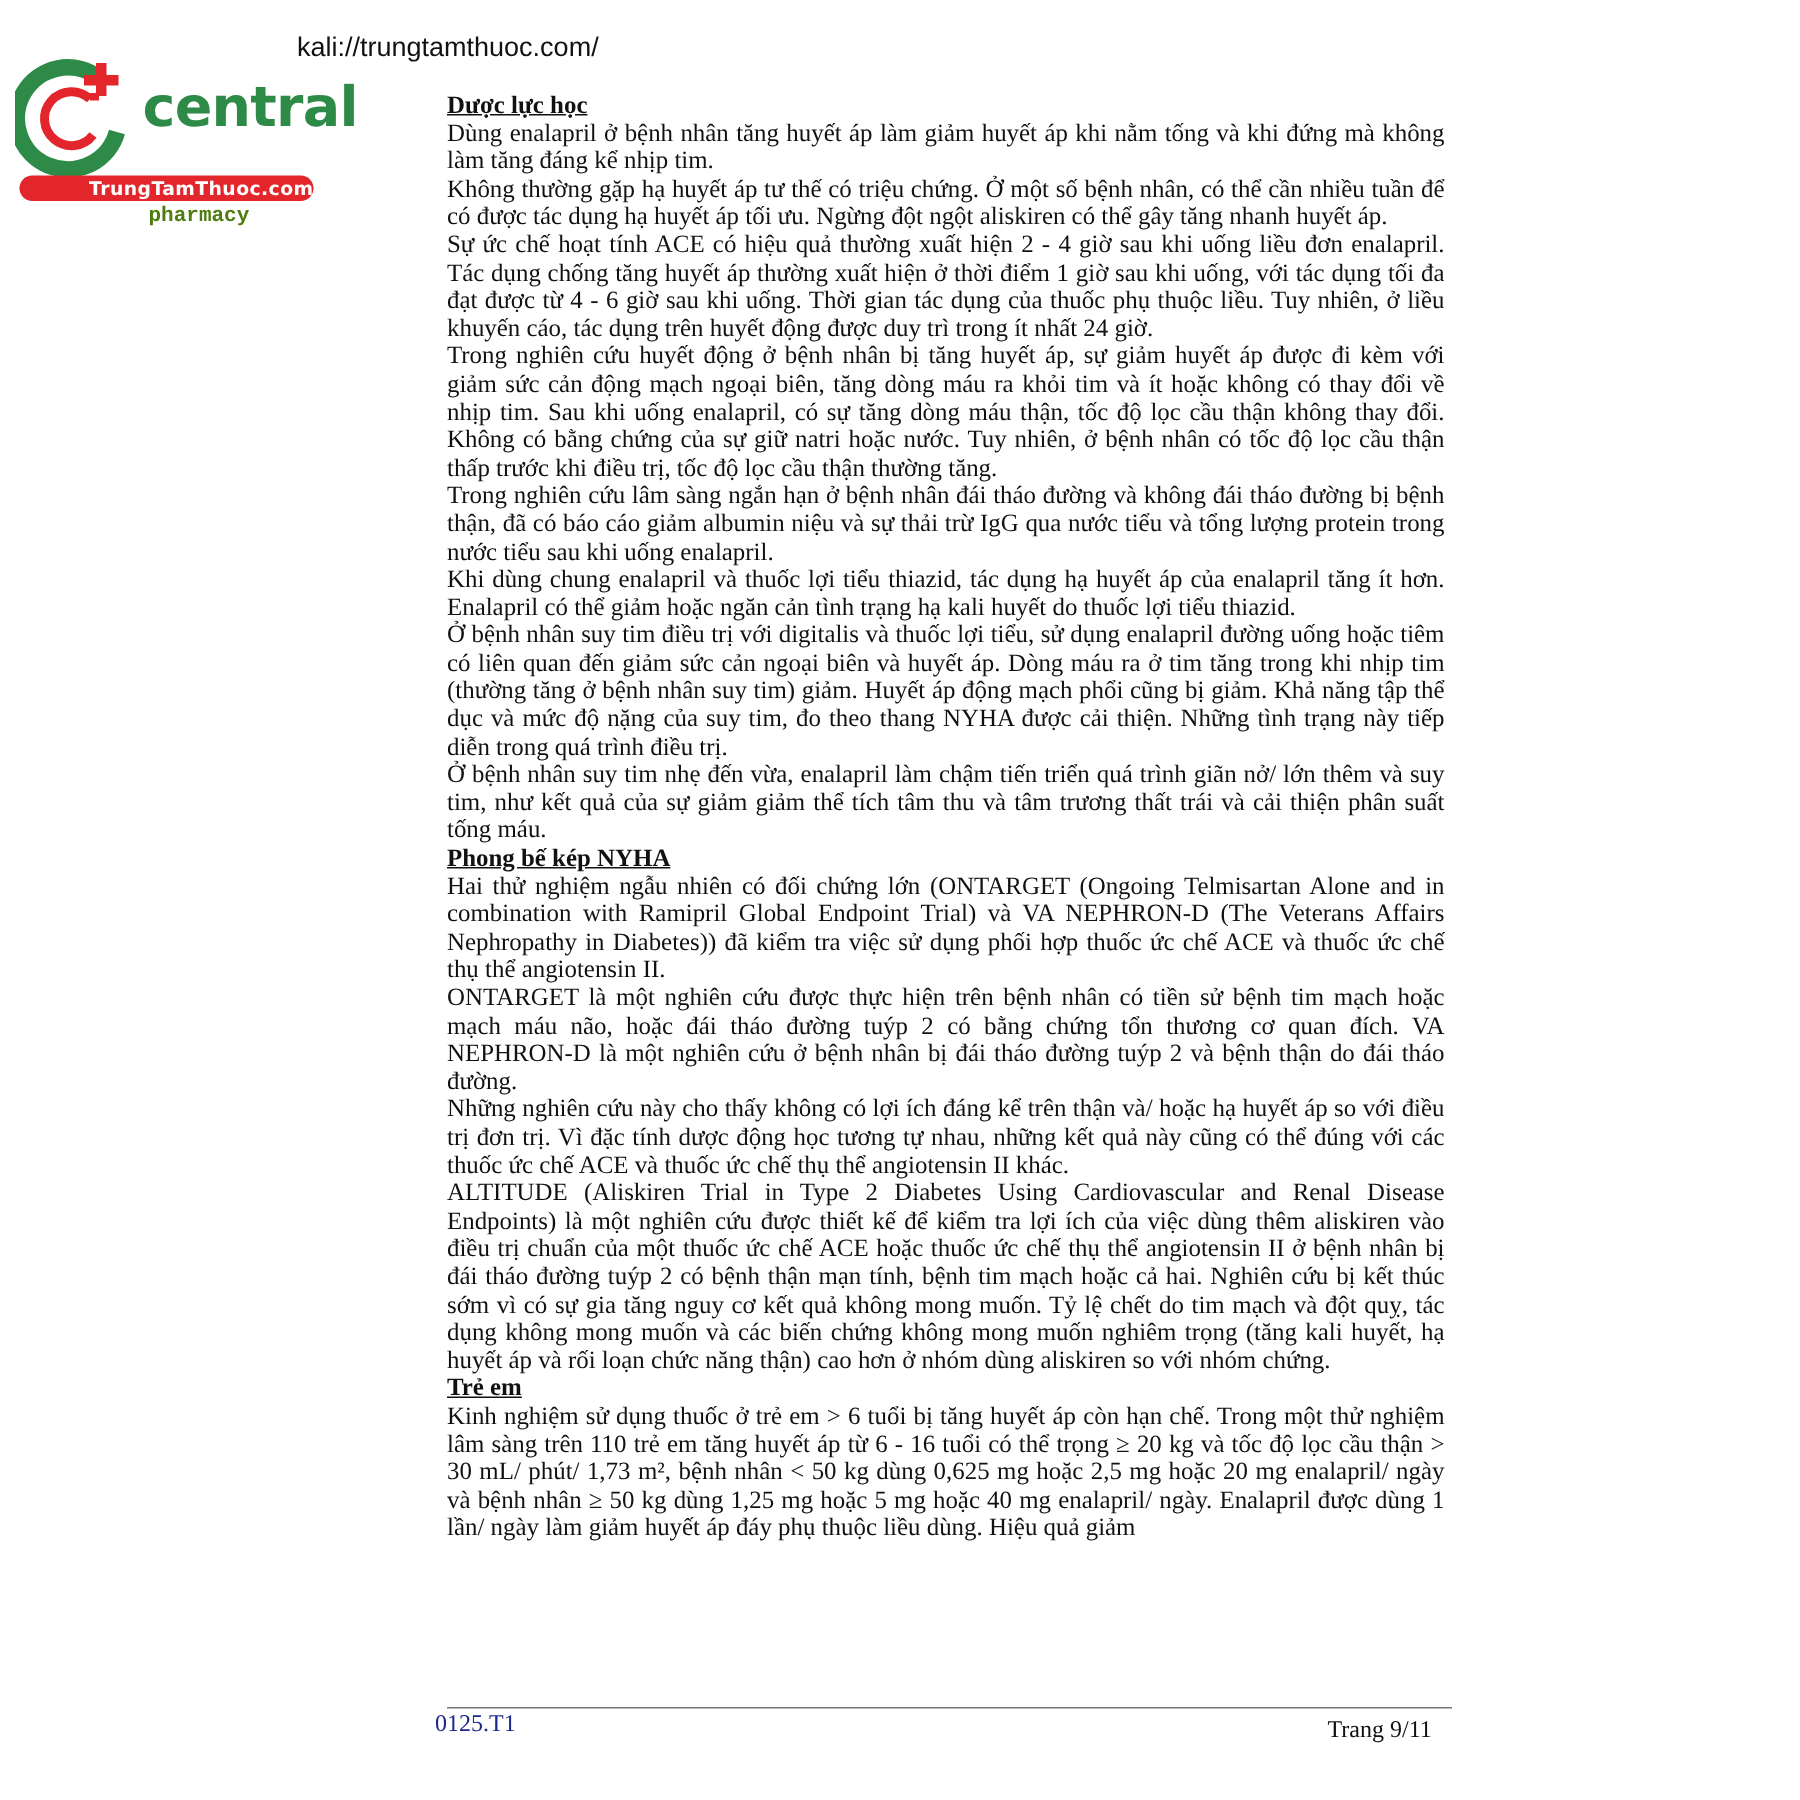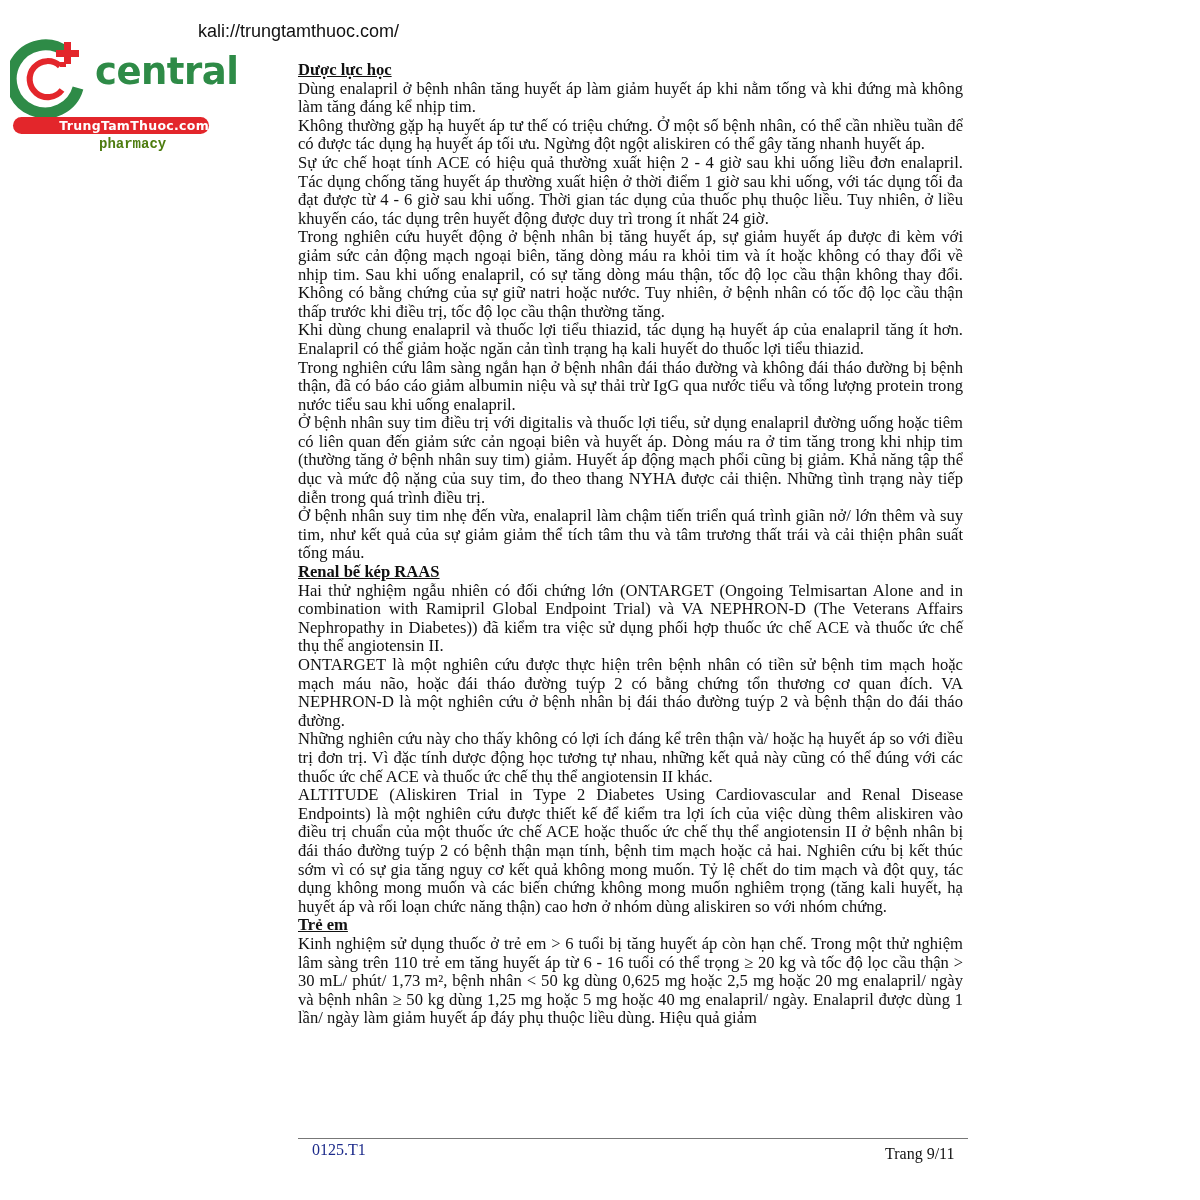--- a/index.html
+++ b/index.html
@@ -30,21 +30,21 @@
     font-family:"Liberation Serif", serif; font-size:16.6px; line-height:18.6px;
     color:#111; text-align:justify;
   }
   .doc p { margin:0; }
   .doc h3 { margin:0; font-size:16.6px; font-weight:bold; line-height:18.6px;text-decoration:underline; }
   .footer-rule {
     position:absolute; left:298px; top:1138px; width:670px; height:0;
     border-top:1.5px solid #777;
   }
   .footer-left {
-    position:absolute; left:312px; top:1141px;
+    position:absolute; left:290px; top:1141px;
     font-family:"Liberation Serif", serif; font-size:16px; color:#1c2a8a;
   }
   .footer-right {
     position:absolute; left:875px; top:1145px;
     font-family:"Liberation Serif", serif; font-size:16px; color:#111;margin-left:10px;
   }
 </style>
 </head>
 <body>
 
@@ -63,27 +63,27 @@
   <div class="logo-pill">TrungTamThuoc.com</div>
 </div>
 
 <div class="doc">
   <section>
     <h3>Dược lực học</h3>
     <p>Dùng enalapril ở bệnh nhân tăng huyết áp làm giảm huyết áp khi nằm tống và khi đứng mà không làm tăng đáng kể nhịp tim.</p>
     <p>Không thường gặp hạ huyết áp tư thế có triệu chứng. Ở một số bệnh nhân, có thể cần nhiều tuần để có được tác dụng hạ huyết áp tối ưu. Ngừng đột ngột aliskiren có thể gây tăng nhanh huyết áp.</p>
     <p>Sự ức chế hoạt tính ACE có hiệu quả thường xuất hiện 2 - 4 giờ sau khi uống liều đơn enalapril. Tác dụng chống tăng huyết áp thường xuất hiện ở thời điểm 1 giờ sau khi uống, với tác dụng tối đa đạt được từ 4 - 6 giờ sau khi uống. Thời gian tác dụng của thuốc phụ thuộc liều. Tuy nhiên, ở liều khuyến cáo, tác dụng trên huyết động được duy trì trong ít nhất 24 giờ.</p>
     <p>Trong nghiên cứu huyết động ở bệnh nhân bị tăng huyết áp, sự giảm huyết áp được đi kèm với giảm sức cản động mạch ngoại biên, tăng dòng máu ra khỏi tim và ít hoặc không có thay đổi về nhịp tim. Sau khi uống enalapril, có sự tăng dòng máu thận, tốc độ lọc cầu thận không thay đổi. Không có bằng chứng của sự giữ natri hoặc nước. Tuy nhiên, ở bệnh nhân có tốc độ lọc cầu thận thấp trước khi điều trị, tốc độ lọc cầu thận thường tăng.</p>
+    <p>Trong nghiên cứu lâm sàng ngắn hạn ở bệnh nhân đái tháo đường và không đái tháo đường bị bệnh thận, đã có báo cáo giảm albumin niệu và sự thải trừ IgG qua nước tiểu và tổng lượng protein trong nước tiểu sau khi uống enalapril.</p>
     <p>Khi dùng chung enalapril và thuốc lợi tiểu thiazid, tác dụng hạ huyết áp của enalapril tăng ít hơn. Enalapril có thể giảm hoặc ngăn cản tình trạng hạ kali huyết do thuốc lợi tiểu thiazid.</p>
-    <p>Trong nghiên cứu lâm sàng ngắn hạn ở bệnh nhân đái tháo đường và không đái tháo đường bị bệnh thận, đã có báo cáo giảm albumin niệu và sự thải trừ IgG qua nước tiểu và tổng lượng protein trong nước tiểu sau khi uống enalapril.</p>
     <p>Ở bệnh nhân suy tim điều trị với digitalis và thuốc lợi tiểu, sử dụng enalapril đường uống hoặc tiêm có liên quan đến giảm sức cản ngoại biên và huyết áp. Dòng máu ra ở tim tăng trong khi nhịp tim (thường tăng ở bệnh nhân suy tim) giảm. Huyết áp động mạch phổi cũng bị giảm. Khả năng tập thể dục và mức độ nặng của suy tim, đo theo thang NYHA được cải thiện. Những tình trạng này tiếp diễn trong quá trình điều trị.</p>
     <p>Ở bệnh nhân suy tim nhẹ đến vừa, enalapril làm chậm tiến triển quá trình giãn nở/ lớn thêm và suy tim, như kết quả của sự giảm giảm thể tích tâm thu và tâm trương thất trái và cải thiện phân suất tống máu.</p>
   </section>
   <section>
-    <h3>Renal bế kép RAAS</h3>
+    <h3>Phong bế kép NYHA</h3>
     <p>Hai thử nghiệm ngẫu nhiên có đối chứng lớn (ONTARGET (Ongoing Telmisartan Alone and in combination with Ramipril Global Endpoint Trial) và VA NEPHRON-D (The Veterans Affairs Nephropathy in Diabetes)) đã kiểm tra việc sử dụng phối hợp thuốc ức chế ACE và thuốc ức chế thụ thể angiotensin II.</p>
     <p>ONTARGET là một nghiên cứu được thực hiện trên bệnh nhân có tiền sử bệnh tim mạch hoặc mạch máu não, hoặc đái tháo đường tuýp 2 có bằng chứng tổn thương cơ quan đích. VA NEPHRON-D là một nghiên cứu ở bệnh nhân bị đái tháo đường tuýp 2 và bệnh thận do đái tháo đường.</p>
     <p>Những nghiên cứu này cho thấy không có lợi ích đáng kể trên thận và/ hoặc hạ huyết áp so với điều trị đơn trị. Vì đặc tính dược động học tương tự nhau, những kết quả này cũng có thể đúng với các thuốc ức chế ACE và thuốc ức chế thụ thể angiotensin II khác.</p>
     <p>ALTITUDE (Aliskiren Trial in Type 2 Diabetes Using Cardiovascular and Renal Disease Endpoints) là một nghiên cứu được thiết kế để kiểm tra lợi ích của việc dùng thêm aliskiren vào điều trị chuẩn của một thuốc ức chế ACE hoặc thuốc ức chế thụ thể angiotensin II ở bệnh nhân bị đái tháo đường tuýp 2 có bệnh thận mạn tính, bệnh tim mạch hoặc cả hai. Nghiên cứu bị kết thúc sớm vì có sự gia tăng nguy cơ kết quả không mong muốn. Tỷ lệ chết do tim mạch và đột quỵ, tác dụng không mong muốn và các biến chứng không mong muốn nghiêm trọng (tăng kali huyết, hạ huyết áp và rối loạn chức năng thận) cao hơn ở nhóm dùng aliskiren so với nhóm chứng.</p>
   </section>
   <section>
     <h3>Trẻ em</h3>
     <p>Kinh nghiệm sử dụng thuốc ở trẻ em &gt; 6 tuổi bị tăng huyết áp còn hạn chế. Trong một thử nghiệm lâm sàng trên 110 trẻ em tăng huyết áp từ 6 - 16 tuổi có thể trọng ≥ 20 kg và tốc độ lọc cầu thận &gt; 30 mL/ phút/ 1,73 m², bệnh nhân &lt; 50 kg dùng 0,625 mg hoặc 2,5 mg hoặc 20 mg enalapril/ ngày và bệnh nhân ≥ 50 kg dùng 1,25 mg hoặc 5 mg hoặc 40 mg enalapril/ ngày. Enalapril được dùng 1 lần/ ngày làm giảm huyết áp đáy phụ thuộc liều dùng. Hiệu quả giảm</p>
   </section>
 </div>

